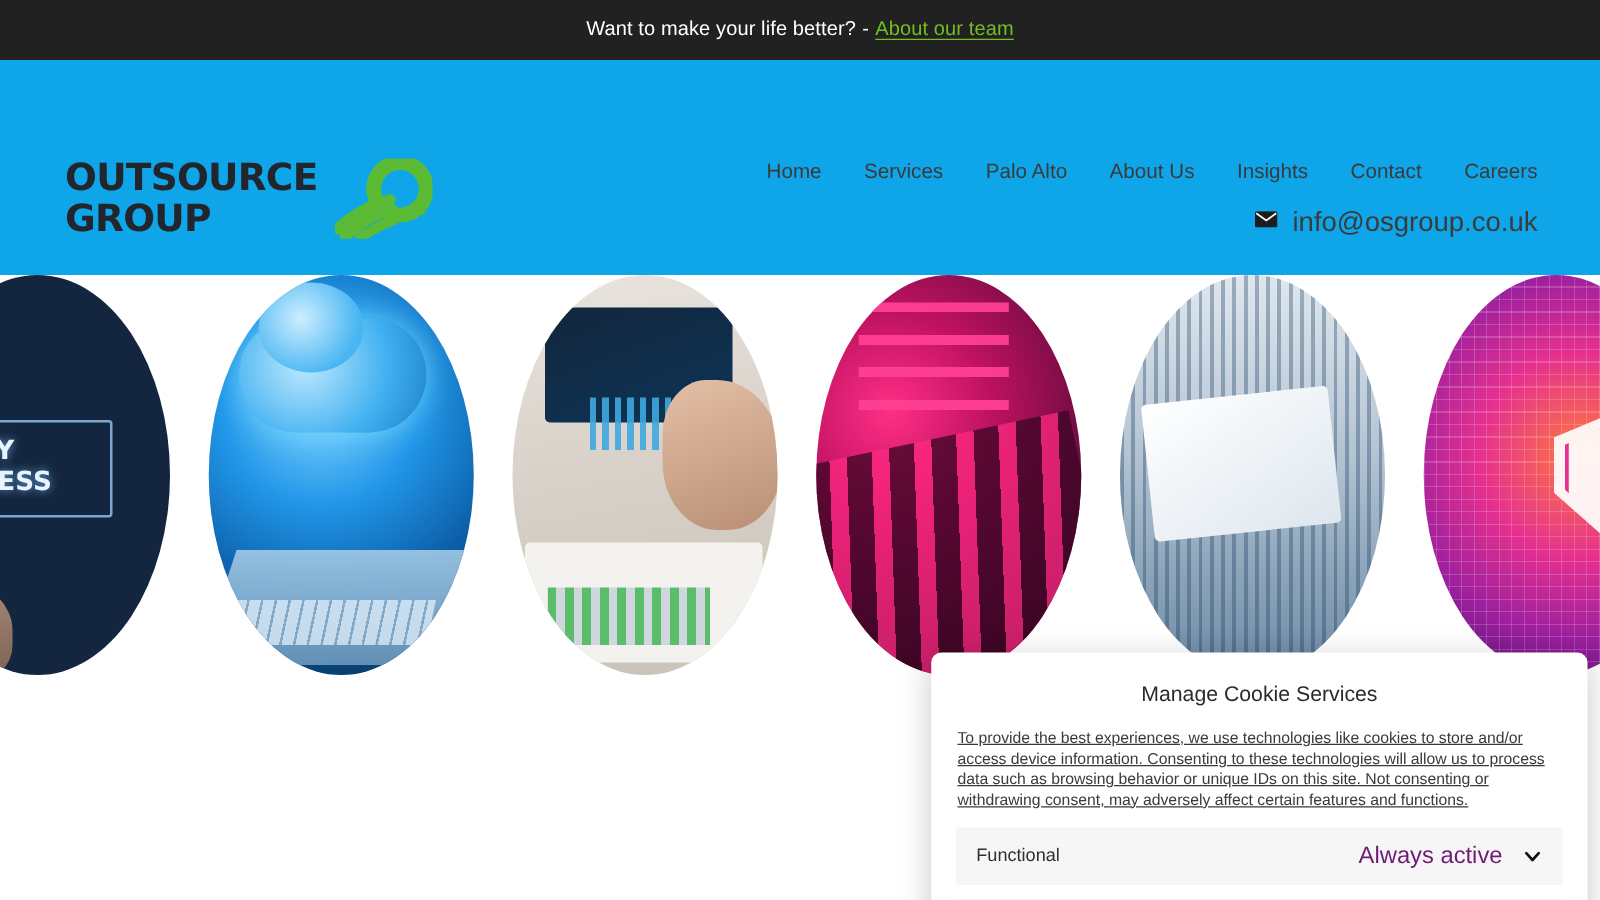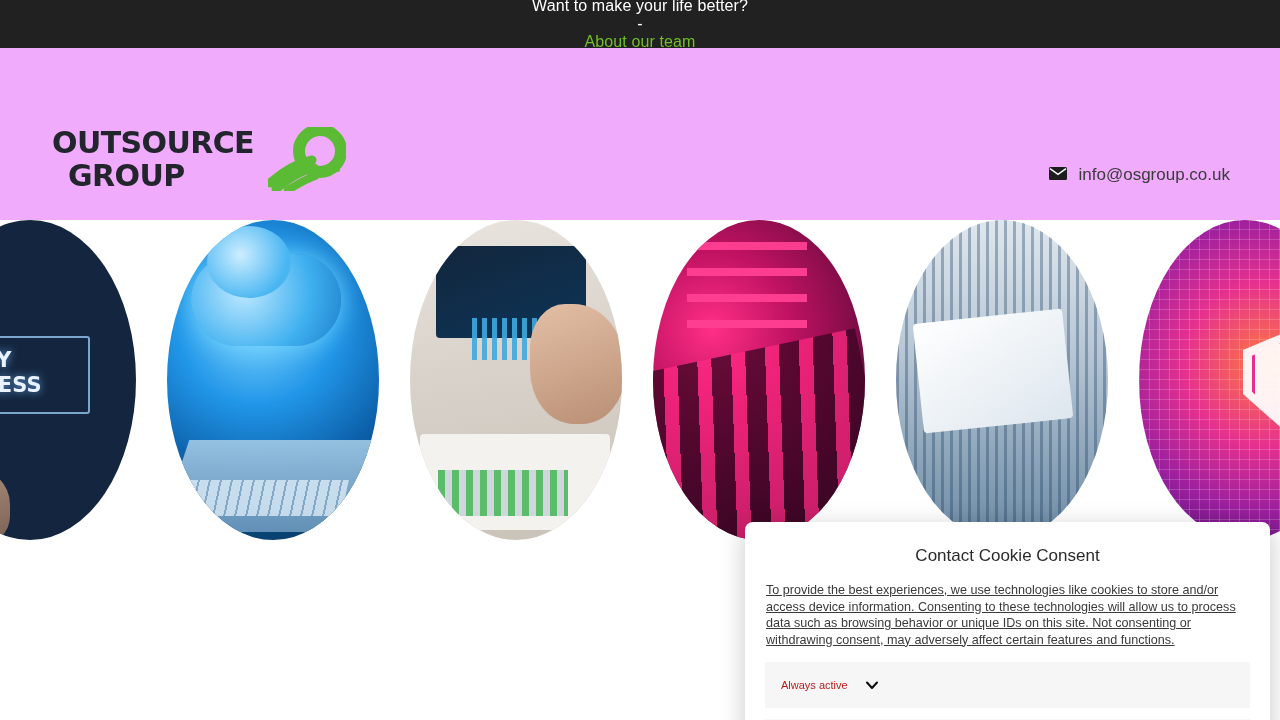--- a/index.html
+++ b/index.html
@@ -9,61 +9,61 @@
     background: #ffffff;
     font-family: "Liberation Sans", sans-serif;
     -webkit-font-smoothing: antialiased;
   }
 
   
   .topbar {
     height: 48px; width: 100%;
     background: #212121;
     display: flex; align-items: center; justify-content: center;
-    color: #ffffff; font-size: 16px; letter-spacing: .1px; flex-direction: column;
+    color: #ffffff; font-size: 16px; letter-spacing: .1px;
   }
   .topbar .dash { margin: 0 5px; color: #ffffff; }
   .topbar a.joinlink {
     color: #72bf24; text-decoration: underline;
     text-underline-offset: 3px; font-size: 16px;
   }
 
   
   .header {
     height: 172px; width: 100%;
-    background: #f0abfc; position: relative;
+    background: #0ea5e9; position: relative;
   }
   .logo-wrap {
     position: absolute; left: 52px; top: 78px;
     display: flex; align-items: center; gap: 14px;
   }
   .logo-text {
     font-family: "DejaVu Sans", sans-serif;
     font-weight: 700; color: #22262c;
     font-size: 30px; line-height: 33px;
     letter-spacing: -0.6px;
   }
-  .logo-text .l2 { display: block; margin-left: 16px; }
+  .logo-text .l2 { display: block; }
   .logo-mark { position: relative; width: 78px; height: 64px; }
 
   .nav {
     position: absolute; right: 50px; top: 80px;
     display: flex; align-items: center; gap: 34px;
   }
   .nav a {
     color: #3b3b3b; font-size: 16.5px;
     text-decoration: none; white-space: nowrap;
   }
   .contact-line {
     position: absolute; right: 50px; top: 117px;
     display: flex; align-items: center; gap: 12px;
   }
   .contact-line .mail-ico { display: block; }
   .contact-line .email {
-    color: #3b3b3b; font-size: 17px; text-decoration: none;
+    color: #3b3b3b; font-size: 22px; text-decoration: none;
   }
 
   
   .hero { position: relative; width: 100%; height: 500px; overflow: hidden; }
   .carousel {
     position: absolute; left: 0; top: 0;
     width: 100%; height: 330px;
     display: flex; gap: 0;
   }
   .tile {
@@ -218,21 +218,21 @@
     font-size: 12.6px; line-height: 16.5px;
     color: #3a3a3a; padding: 0 1px 14px 1px; text-decoration: underline;
   }
   .consent-row {
     height: 46px; background: #f6f6f6;
     display: flex; align-items: center;
     padding: 0 16px 0 16px;
     margin-bottom: 11px;
   }
   .consent-label { font-size: 14.5px; color: #2f2f2f; flex: 1; }
-  .always-active { font-size: 11px; color: #b91c1c; margin-right: 16px; }
+  .always-active { font-size: 19px; color: #701a75; margin-right: 16px; }
   .chev { width: 16px; height: 16px; flex: none; }
 </style>
 </head>
 <body>
 
 <div class="topbar">
   <span>Want to make your life better?</span>
   <span class="dash">-</span>
   <a class="joinlink" href="#">About our team</a>
 </div>
@@ -249,20 +249,29 @@
         <circle cx="52" cy="24" r="21" fill="none" stroke="#5cbb35" stroke-width="12"></circle>
         <path d="M2 56 C16 44 30 36 44 33" stroke="#5cbb35" stroke-width="9" fill="none" stroke-linecap="round"></path>
         <path d="M8 62 C22 50 34 43 46 41" stroke="#5cbb35" stroke-width="9" fill="none" stroke-linecap="round"></path>
         <path d="M20 63 C30 57 38 52 47 49" stroke="#5cbb35" stroke-width="8" fill="none" stroke-linecap="round"></path>
         <path d="M30 18 C38 8 50 2 62 3" stroke="#5cbb35" stroke-width="8" fill="none" stroke-linecap="round"></path>
         <circle cx="70" cy="43" r="2" fill="#5cbb35"></circle>
       </svg>
     </div>
   </div>
 
+  <div class="nav">
+    <a href="#">Home</a>
+    <a href="#">Services</a>
+    <a href="#">Palo Alto</a>
+    <a href="#">About Us</a>
+    <a href="#">Insights</a>
+    <a href="#">Contact</a>
+    <a href="#">Careers</a>
+  </div>
 
   <div class="contact-line">
     <span class="mail-ico">
       <svg width="18" height="13" viewBox="0 0 18 13">
         <rect x="0" y="0" width="18" height="13" rx="1.5" fill="#1d1d1d"></rect>
         <path d="M1 1.6 L9 7.4 L17 1.6" fill="none" stroke="#ffffff" stroke-width="1.4"></path>
       </svg>
     </span>
     <a class="email" href="#">info@osgroup.co.uk</a>
   </div>
@@ -299,24 +308,25 @@
       <div class="card"></div>
     </div>
     <div class="tile t6">
       <div class="grid"></div>
       <div class="shield"></div>
     </div>
   </div>
 
   <div class="cookie-dialog">
 
-    <div class="cookie-title">Contact Cookie Consent</div>
+    <div class="cookie-title">Manage Cookie Services</div>
     <div class="cookie-body">To provide the best experiences, we use technologies like cookies to store and/or access device information. Consenting to these technologies will allow us to process data such as browsing behavior or unique IDs on this site. Not consenting or withdrawing consent, may adversely affect certain features and functions.</div>
 
     <div class="consent-row">
+      <span class="consent-label">Functional</span>
       <span class="always-active">Always active</span>
       <span class="chev">
         <svg width="16" height="16" viewBox="0 0 16 16">
             <path d="M3 5.5 L8 11 L13 5.5" fill="none" stroke="#111111" stroke-width="2.1" stroke-linecap="round" stroke-linejoin="round"></path>
           </svg>
       </span>
     </div>
 
     <div class="consent-row">
       

